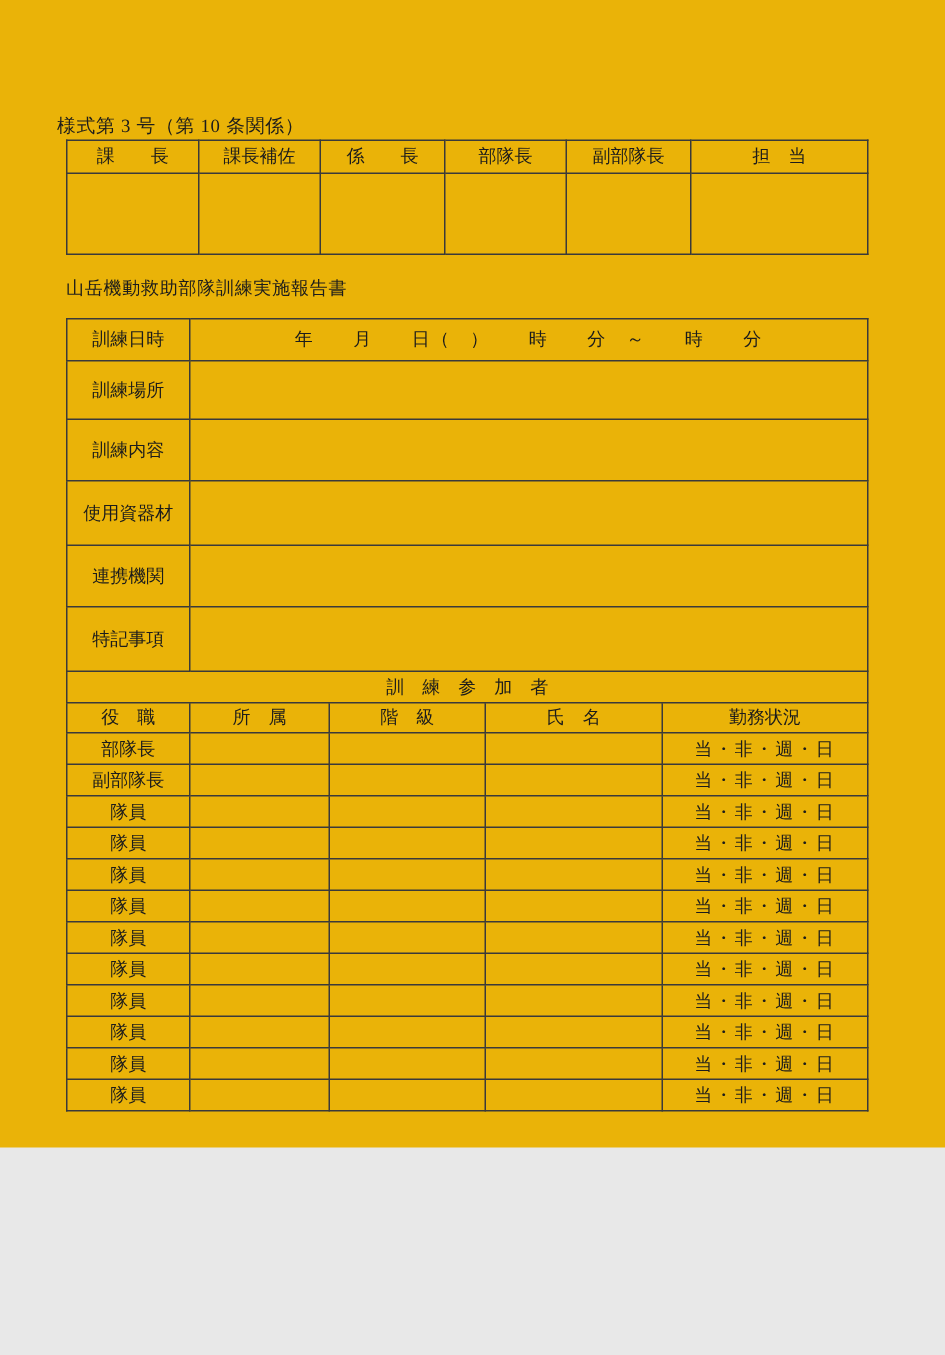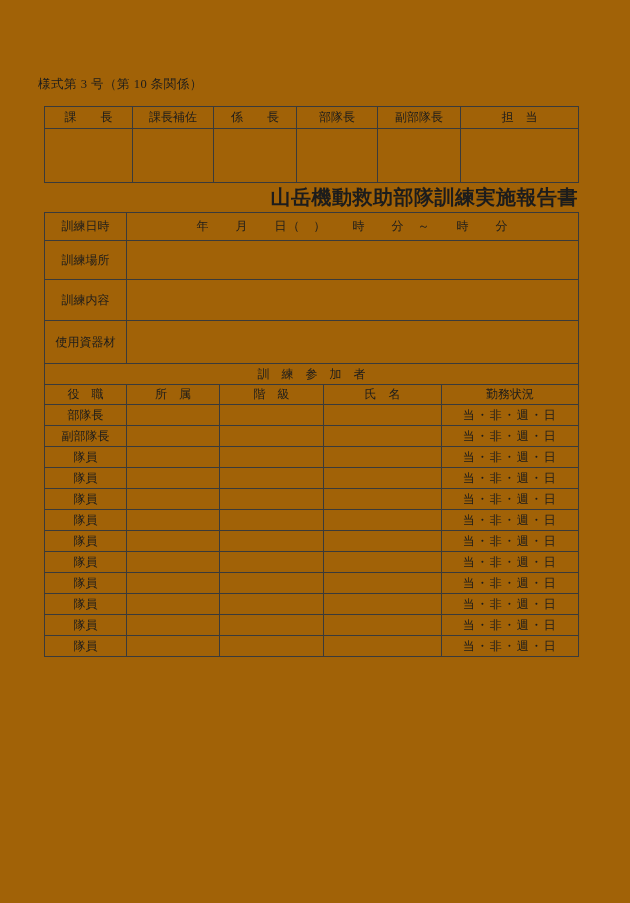--- a/index.html
+++ b/index.html
@@ -2,22 +2,22 @@
 <html><head>
 <meta charset="utf-8">
 <style>
   html,body{margin:0;padding:0;}
   body{
     background:#e8e8e8;
     font-family:"Liberation Serif","DejaVu Serif",serif;
   }
   .page{
     position:relative;
-    width:630px;height:903px;
-    background:#a16207;
+    width:630px;height:765px;
+    background:#eab308;
     color:#1c1c1c;
     margin:0 auto;
     overflow:hidden;
   }
   .form-number{
     position:absolute;
     left:38px;top:76px;
     font-size:12.5px;
     letter-spacing:0.5px;
     white-space:nowrap;
@@ -26,31 +26,31 @@
   td{
     border:1px solid #3a3a3a;
     font-size:12px;
     text-align:center;
     vertical-align:middle;
     padding:0;
     overflow:hidden;
     white-space:nowrap;
   }
   .approval-table{
-    position:absolute;left:44px;top:106px;
+    position:absolute;left:44px;top:93px;
     width:534px;
   }
   .approval-table td.hdr{height:21px;}
   .approval-table td.sig{height:53px;}
   .doc-title{
     position:absolute;left:44px;top:184px;
     width:534px;
-    text-align:right;
-    font-size:20px;
-    font-weight:bold;
+    text-align:left;
+    font-size:12px;
+    font-weight:normal;
     letter-spacing:0.5px;
   }
   .report-table{
     position:absolute;left:44px;top:212px;
     width:534px;
   }
   .report-table td.label{height:27px;}
   .r-datetime{height:26px;}
   .r-place{height:39px;padding-left:39px;}
   .r-content{height:41px;}
@@ -119,20 +119,28 @@
         <td colspan="4"></td>
       </tr>
       <tr class="r-content">
         <td class="label">訓練内容</td>
         <td colspan="4"></td>
       </tr>
       <tr class="r-equip">
         <td class="label">使用資器材</td>
         <td colspan="4"></td>
       </tr>
+      <tr class="r-agency">
+        <td class="label">連携機関</td>
+        <td colspan="4"></td>
+      </tr>
+      <tr class="r-notes">
+        <td class="label">特記事項</td>
+        <td colspan="4"></td>
+      </tr>
 
       <tr class="r-sect">
         <td colspan="5">訓　練　参　加　者</td>
       </tr>
       <tr class="r-cols">
         <td>役　職</td>
         <td>所　属</td>
         <td>階　級</td>
         <td>氏　名</td>
         <td>勤務状況</td>

